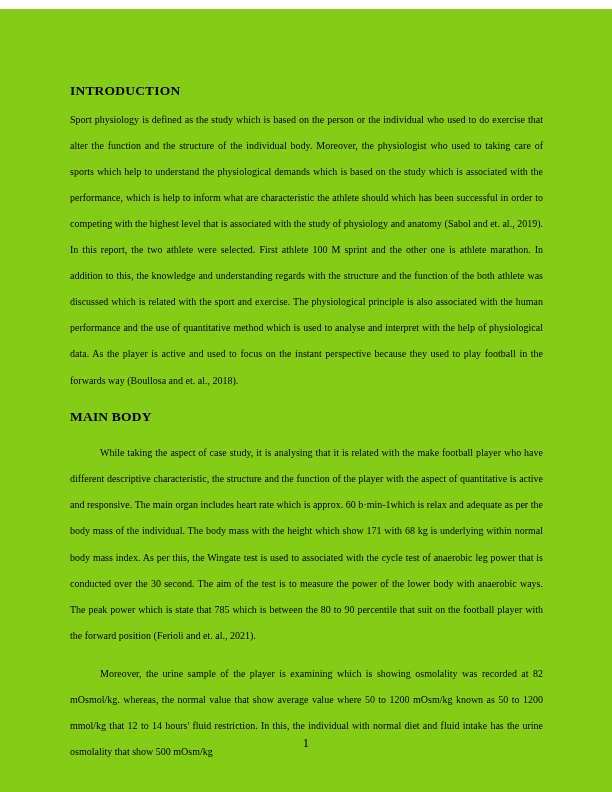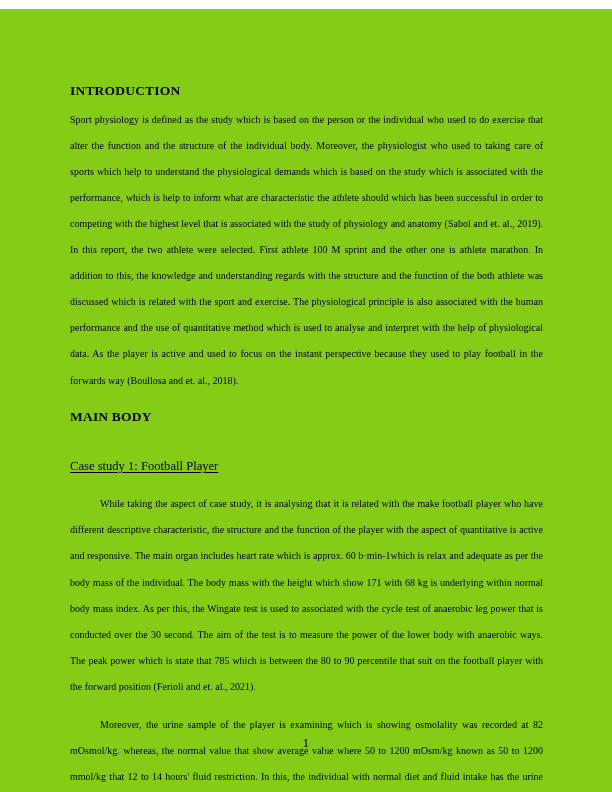--- a/index.html
+++ b/index.html
@@ -31,21 +31,21 @@
   }
   h1.section-heading {
     font-size: 13.5px;
     font-weight: bold;
     margin: 0 0 6px 0;
     line-height: 1.45;
     letter-spacing: 0.2px;
   }
   h1.section-heading.main-body {
     margin-top: 13px;
-    margin-bottom: 27px;
+    margin-bottom: 14px;
   }
   p.body-para {
     font-size: 10px;
     line-height: 26.1px;
     text-align: justify;
     text-justify: inter-word;
     margin: 0;
     -webkit-hyphens: none;
     hyphens: none;
   }
@@ -75,21 +75,20 @@
 
 <div class="page">
   <div class="content">
 
     <h1 class="section-heading">INTRODUCTION</h1>
 
     <p class="body-para">Sport physiology is defined as the study which is based on the person or the individual who used to do exercise that alter the function and the structure of the individual body. Moreover, the physiologist who used to taking care of sports which help to understand the physiological demands which is based on the study which is associated with the performance, which is help to inform what are characteristic the athlete should which has been successful in order to competing with the highest level that is associated with the study of physiology and anatomy (Sabol and et. al., 2019). In this report, the two athlete were selected. First athlete 100 M sprint and the other one is athlete marathon. In addition to this, the knowledge and understanding regards with the structure and the function of the both athlete was discussed which is related with the sport and exercise. The physiological principle is also associated with the human performance and the use of quantitative method which is used to analyse and interpret with the help of physiological data. As the player is active and used to focus on the instant perspective because they used to play football in the forwards way (Boullosa and et. al., 2018).</p>
 
     <h1 class="section-heading main-body">MAIN BODY</h1>
 
-    <p class="subheading">Case study 1: Football Player</p>
 
     <p class="body-para indented">While taking the aspect of case study, it is analysing that it is related with the make football player who have different descriptive characteristic, the structure and the function of the player with the aspect of quantitative is active and responsive. The main organ includes heart rate which is approx. 60 b·min-1which is relax and adequate as per the body mass of the individual. The body mass with the height which show 171 with 68 kg is underlying within normal body mass index. As per this, the Wingate test is used to associated with the cycle test of anaerobic leg power that is conducted over the 30 second. The aim of the test is to measure the power of the lower body with anaerobic ways. The peak power which is state that 785 which is between the 80 to 90 percentile that suit on the football player with the forward position (Ferioli and et. al., 2021).</p>
 
     <p class="body-para indented">Moreover, the urine sample of the player is examining which is showing osmolality was recorded at 82 mOsmol/kg. whereas, the normal value that show average value where 50 to 1200 mOsm/kg known as 50 to 1200 mmol/kg that 12 to 14 hours' fluid restriction. In this, the individual with normal diet and fluid intake has the urine osmolality that show 500 mOsm/kg</p>
 
   </div>
 
   <div class="page-number">1</div>
 </div>
 

